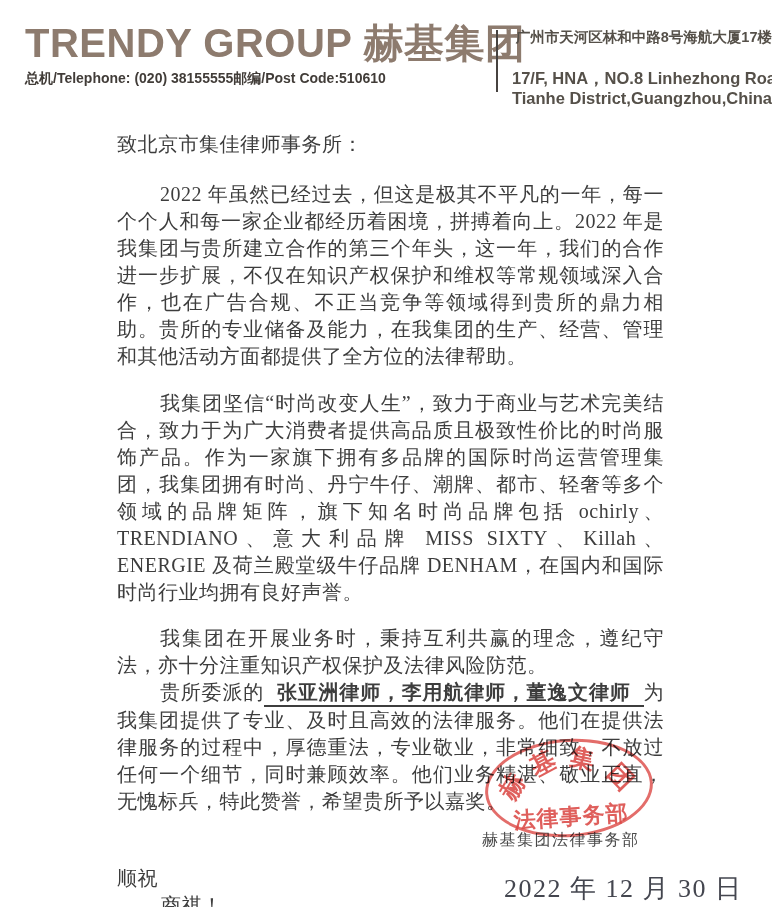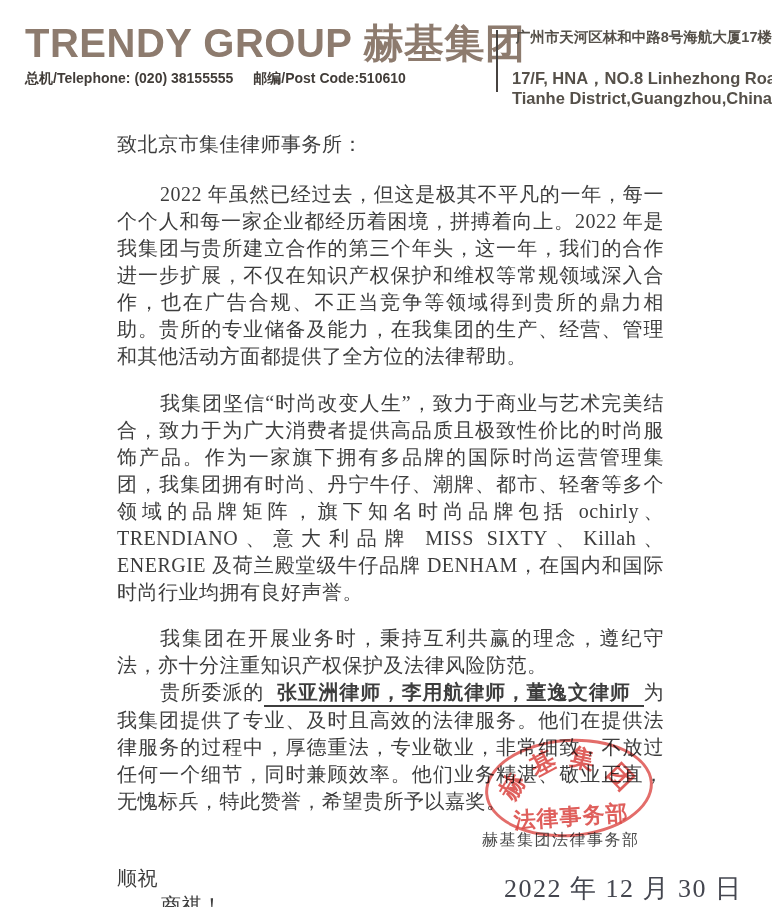--- a/index.html
+++ b/index.html
@@ -25,21 +25,20 @@
     font-size: 40px;
     font-weight: 700;
     letter-spacing: 0.5px;
     color: #8d7b6e;
     white-space: nowrap;
     line-height: 46px;
   }
   .contact-row {
     margin-top: 4px;
     display: flex;
-    gap: 20px;
     font-size: 14px;
     font-weight: 600;
     color: #413c38;
     white-space: nowrap;
   }
   .lh-divider {
     position: absolute;
     left: 471px; top: 10px;
     width: 2px; height: 62px;
     background: #474340;

